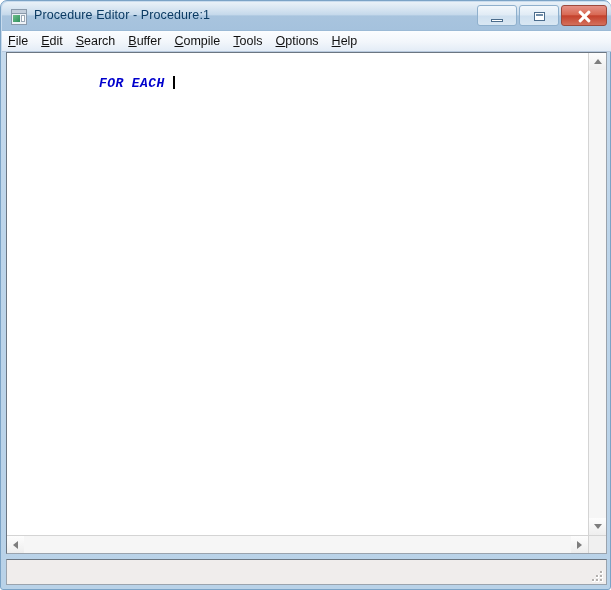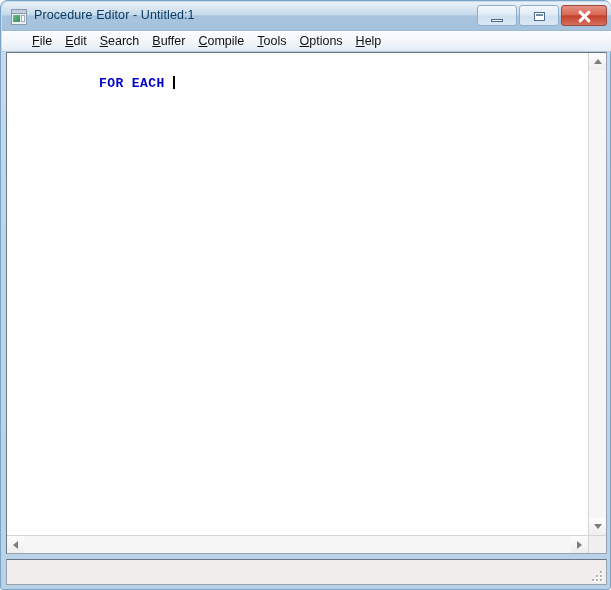--- a/index.html
+++ b/index.html
@@ -153,21 +153,21 @@
   .menubar {
     position: absolute;
     left: 1px; top: 30px;
     width: 609px;
     height: 21px;
     box-sizing: border-box;
     background: linear-gradient(to bottom, #fbfdff 0%, #f2f6fb 55%, #e3ecf6 100%);
     border-bottom: 1px solid #b9cade;
     display: flex;
     align-items: center;
-    padding-left: 28px;
+    padding-left: 4px;
   }
   .menu-item {
     font-size: 12.5px;
     color: #111111;
     padding: 1px 11px 1px 2px;
     white-space: nowrap;
     cursor: default;
     line-height: 16px;
   }
   .menu-item u { text-decoration: underline; }
@@ -184,20 +184,21 @@
   .editor-outer {
     position: absolute;
     left: 0; top: 0;
     width: 601px;
     height: 502px;
     box-sizing: border-box;
     border: 1px solid #6b7682;
     border-right-color: #9aa3ad;
     border-bottom-color: #9aa3ad;
     background: #15803d;
+    font-style: italic;
   }
   .text-area {
     position: absolute;
     left: 0; top: 0;
     right: 18px;
     bottom: 18px;
     background: #ffffff;
     overflow: hidden;
     padding: 8px 0 0 10px;
     box-sizing: border-box;
@@ -328,21 +329,21 @@
 
   <div class="titlebar">
     <div class="titlebar-glow"></div>
 
     <div class="title-icon">
       <div class="ti-top"></div>
       <div class="ti-green"></div>
       <div class="ti-white"></div>
     </div>
 
-    <div class="title-text">Procedure Editor - Untitled:1</div>
+    <div class="title-text">Procedure Editor - Procedure:1</div>
 
     <div class="win-buttons">
       <div class="win-btn">
         <span class="glyph-min"></span>
       </div>
       <div class="win-btn">
         <span class="glyph-max"></span>
       </div>
       <div class="win-btn close">
         <span class="glyph-close"></span>

